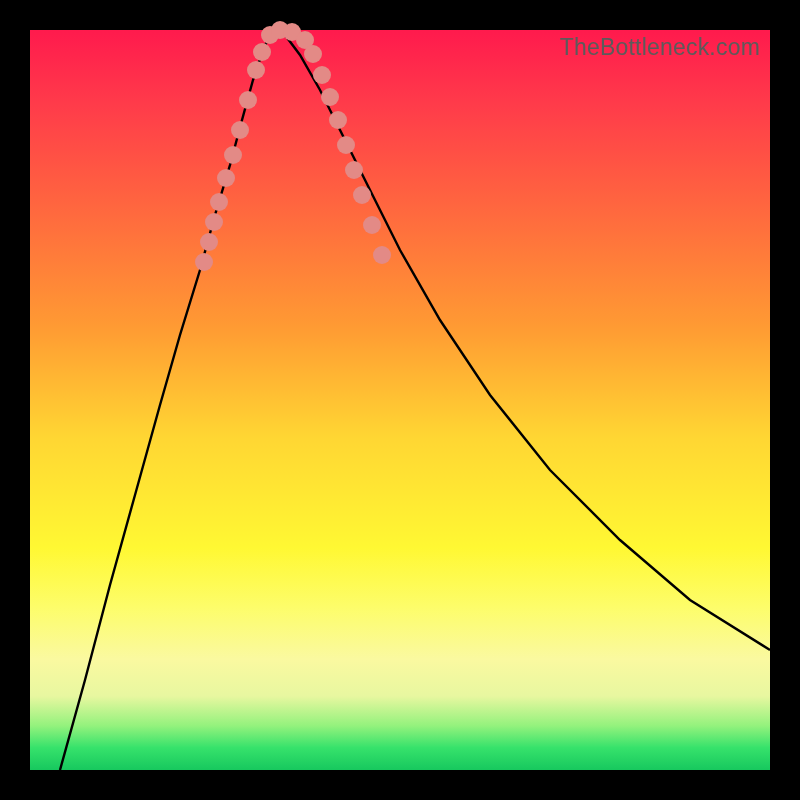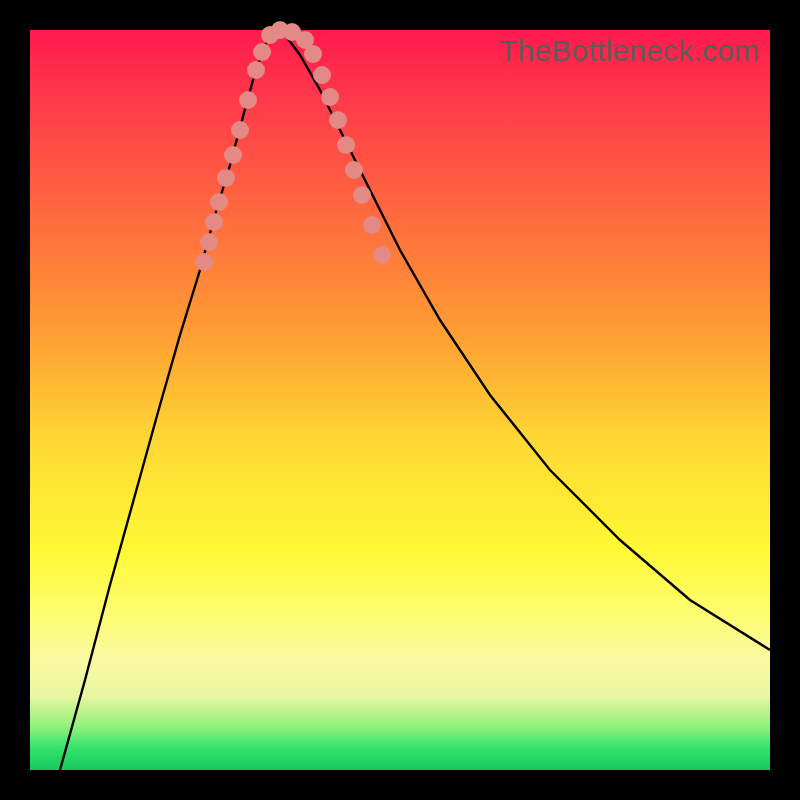--- a/index.html
+++ b/index.html
@@ -35,21 +35,21 @@
       #94f27d 94%,
       #36e26b 97%,
       #17c85e 100%
     );
   }
   .watermark {
     position: absolute;
     top: 4px;
     right: 10px;
     color: #5b5b5b;
-    font-size: 30px;
+    font-size: 23px;
     font-weight: 500;
     user-select: none;
     letter-spacing: 0.2px;
   }
   svg.curve {
     position: absolute;
     left: 0;
     top: 0;
     width: 740px;
     height: 740px;

